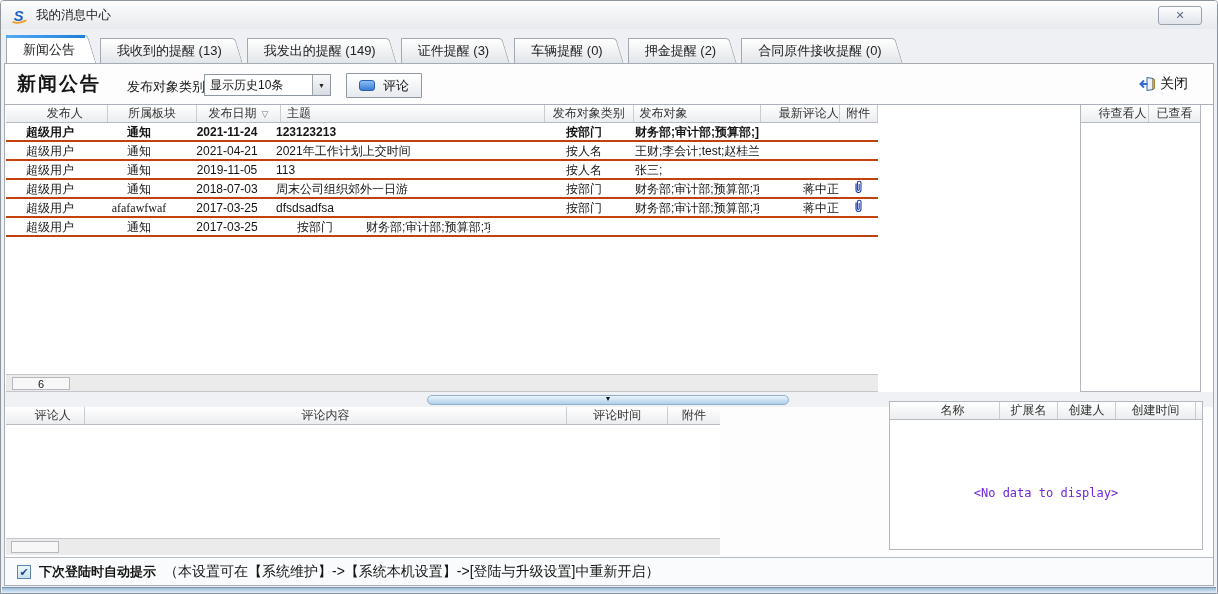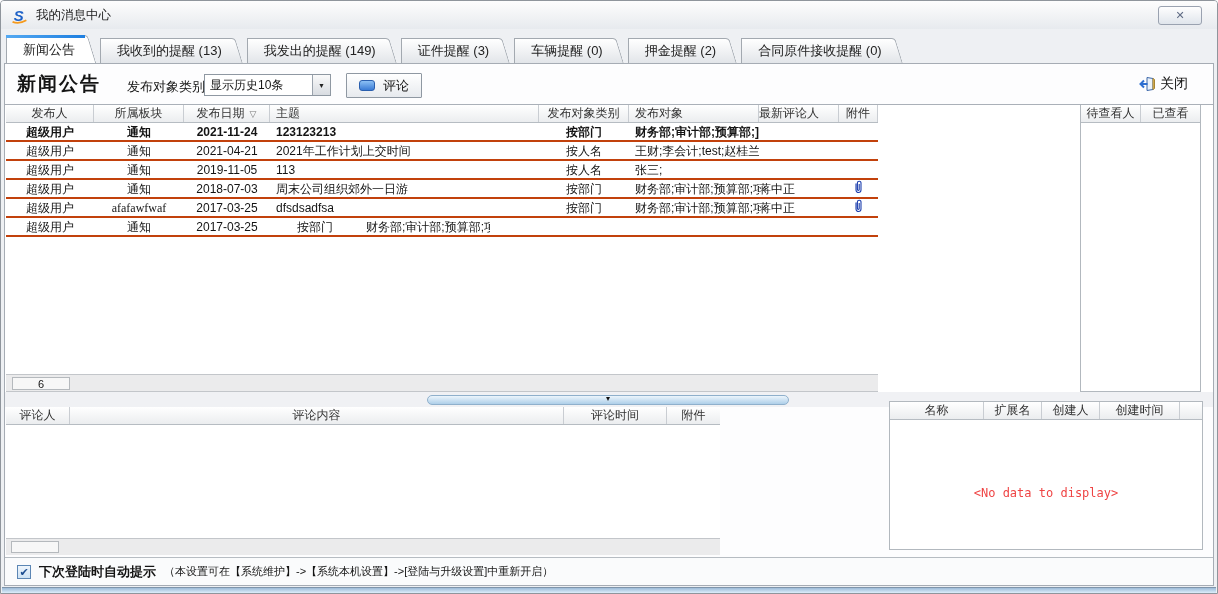--- a/index.html
+++ b/index.html
@@ -43,28 +43,28 @@
     display:flex; align-items:center; justify-content:center; font-size:7px; color:#222; }
   .btn-comment { position:absolute; left:341px; top:9px; width:76px; height:25px; border:1px solid #8f98a2; border-radius:1px;
     background:linear-gradient(#ffffff,#e7eaee); display:flex; align-items:center; justify-content:center; gap:8px; }
   .comment-glyph { width:16px; height:11px; border-radius:3px; background:linear-gradient(#8cc0f5,#3a7bd5); border:1px solid #2a5fae; }
   .btn-close { position:absolute; right:25px; top:11px; display:flex; align-items:center; gap:4px; font-size:14px; }
 
   
   .main-region { position:absolute; left:0; right:0; top:40px; height:288px; border-top:1px solid #aab0b8; background:#fff; }
   .news-area { position:absolute; left:1px; top:0; width:872px; height:100%; }
   .grid-header { display:flex; height:18px; line-height:17px; background:linear-gradient(#ffffff,#ebedef);
-    border-bottom:1px solid #b6bcc2; color:#333; }
+    border-bottom:1px solid #b6bcc2; color:#333;padding-left:16px; }
   .hc { text-align:center; border-right:1px solid #c9cdd2; font-size:12px; overflow:hidden; white-space:nowrap; }
   .grid-row { display:flex; height:19px; line-height:18px; border-bottom:2px solid #c2410c; font-size:12px; }
   .grid-row.bold { font-weight:bold; }
   .c { overflow:hidden; white-space:nowrap; }
   .w-pub{width:88px;text-align:center;} .w-board{width:90px;text-align:center;font-family:Liberation Serif, serif;} .w-date{width:86px;text-align:center;}
   .w-subj{width:269px;text-align:left;padding-left:6px;} .w-ttype{width:90px;text-align:center;}
-  .w-target{width:130px;text-align:left;padding-left:6px;} .w-comm{width:80px;text-align:left;} .w-att{width:39px;text-align:center;}
+  .w-target{width:130px;text-align:left;padding-left:6px;} .w-comm{width:80px;text-align:right;} .w-att{width:39px;text-align:center;}
   .sort-glyph { font-size:9px; color:#777; margin-left:5px; }
   .grid-footer { position:absolute; left:0; bottom:0; width:872px; height:18px; background:#ebebec;
     border-top:1px solid #c3c6ca; border-bottom:1px solid #c3c6ca; }
   .count-cell { position:absolute; left:6px; top:2px; width:58px; height:13px; line-height:12px;
     background:#f7f7f7; border:1px solid #b5b9bd; text-align:center; font-size:11px; }
 
   .viewers { position:absolute; left:1075px; top:0; width:121px; height:100%;
     border-left:1px solid #b2b8be; border-right:1px solid #b2b8be; border-bottom:1px solid #b2b8be; background:#fff; }
   .w-pv{width:60px;} .w-vw{width:59px; border-right:none;}
 
@@ -76,31 +76,31 @@
 
   
   .comments { position:absolute; left:1px; top:343px; width:714px; height:148px; background:#fff; }
   .w-cmtr{width:64px;} .w-cctn{width:494px;} .w-ctime{width:103px;} .w-catt{width:53px; border-right:none;}
   .comments-footer { position:absolute; bottom:0; left:0; width:100%; height:17px; background:#ebebec; border-top:1px solid #c3c6ca; }
   .comments-footer .mini-cell { position:absolute; left:5px; top:2px; width:48px; height:12px; background:#f7f7f7; border:1px solid #b5b9bd; }
 
   
   .files { position:absolute; left:884px; top:337px; width:314px; height:149px; border:1px solid #b2b8be; background:#fff; }
   .w-fname{width:94px;} .w-fext{width:58px;} .w-fcre{width:58px;} .w-ftime{width:80px;} .w-fill{flex:1; border-right:none;}
-  .empty-text { position:absolute; top:84px; width:100%; text-align:center; color:#ef4444;
+  .empty-text { position:absolute; top:84px; width:100%; text-align:center; color:#6d28d9;
     font-family:"DejaVu Sans Mono","Liberation Mono",monospace; font-size:12px; }
 
   
   .bottom-sep { position:absolute; left:0; right:0; top:493px; border-top:1px solid #b6bcc2; }
   .bottom-bar { position:absolute; left:0; right:0; top:494px; bottom:0; background:#fafbfc;
     display:flex; align-items:center; padding-left:12px; gap:8px; }
   .checkbox { width:14px; height:14px; border:1px solid #5b86b4; background:linear-gradient(#eef5fc,#cde2f4);
     text-align:center; line-height:12px; font-size:11px; color:#1d4e91; }
   .cb-label { font-weight:bold; font-size:13px; }
-  .cb-note { font-size:11px; }
+  .cb-note { font-size:14px; }
 
   .win-bottom-edge { position:absolute; left:1px; right:1px; bottom:0; height:6px;
     background:linear-gradient(#9dbbd8,#ddeefb); border-top:1px solid #7e94aa; }
 </style>
 </head>
 <body>
 
 <div class="win">
 
   <div class="titlebar">

